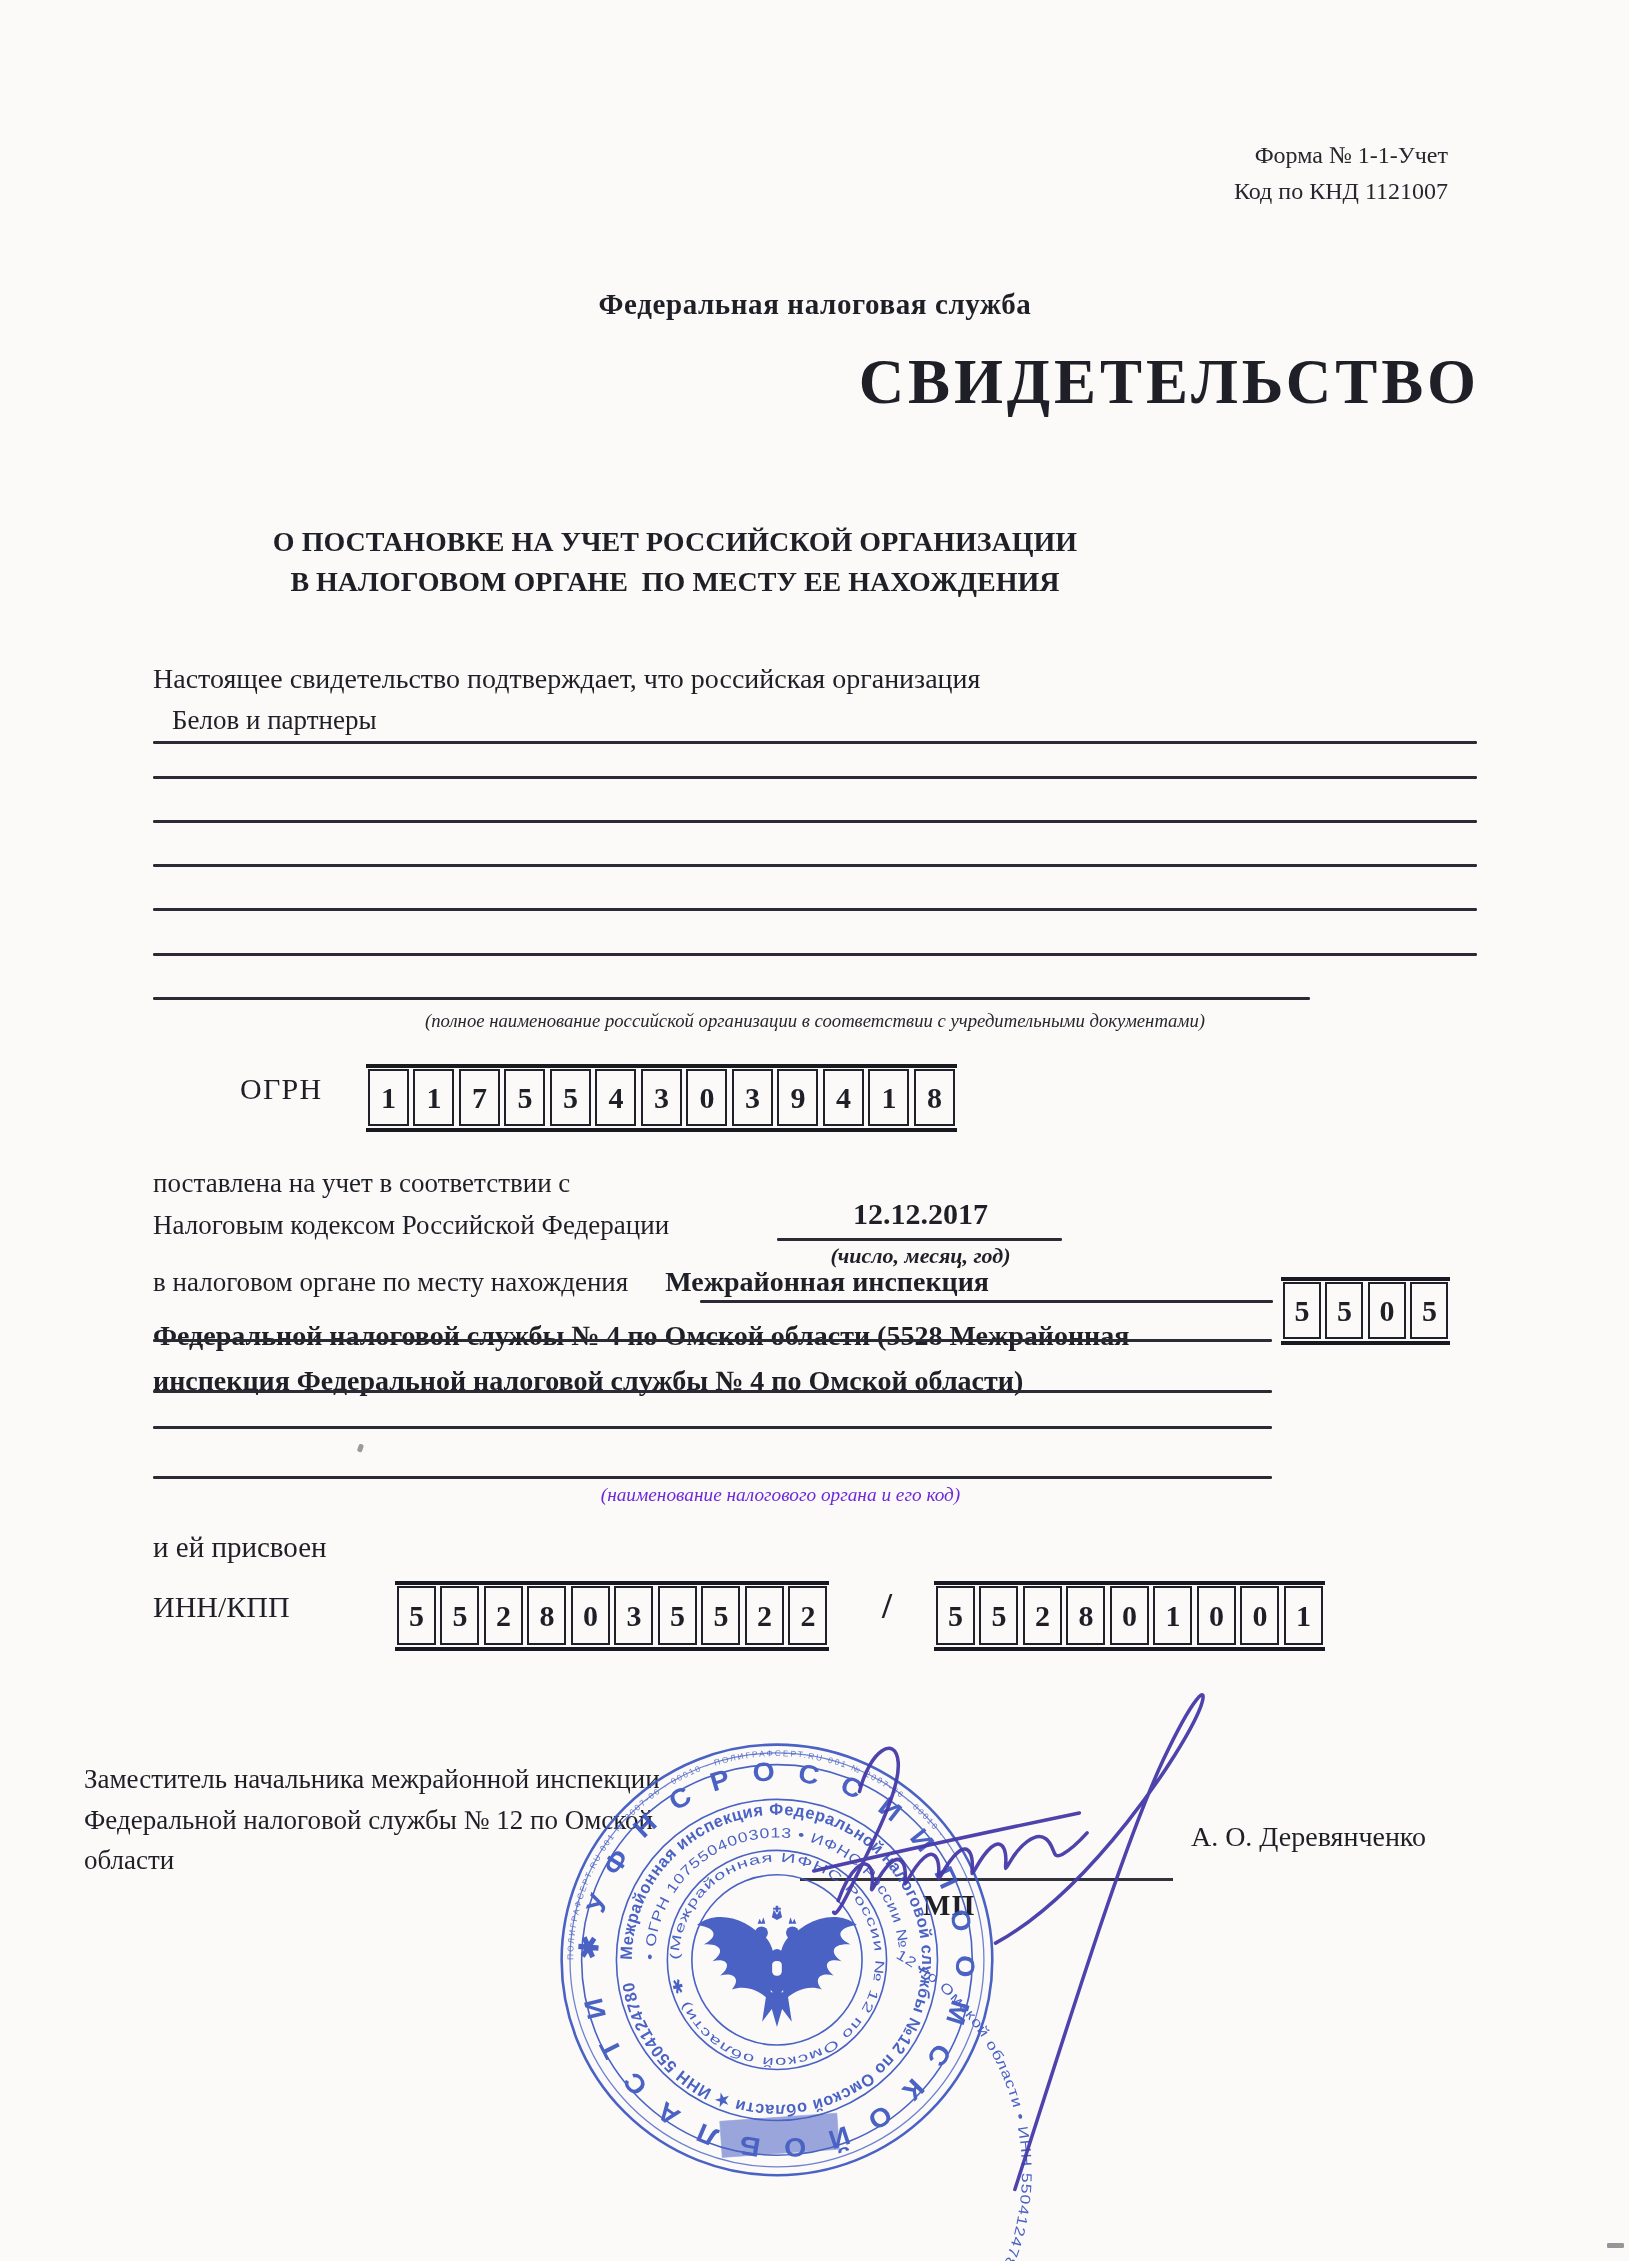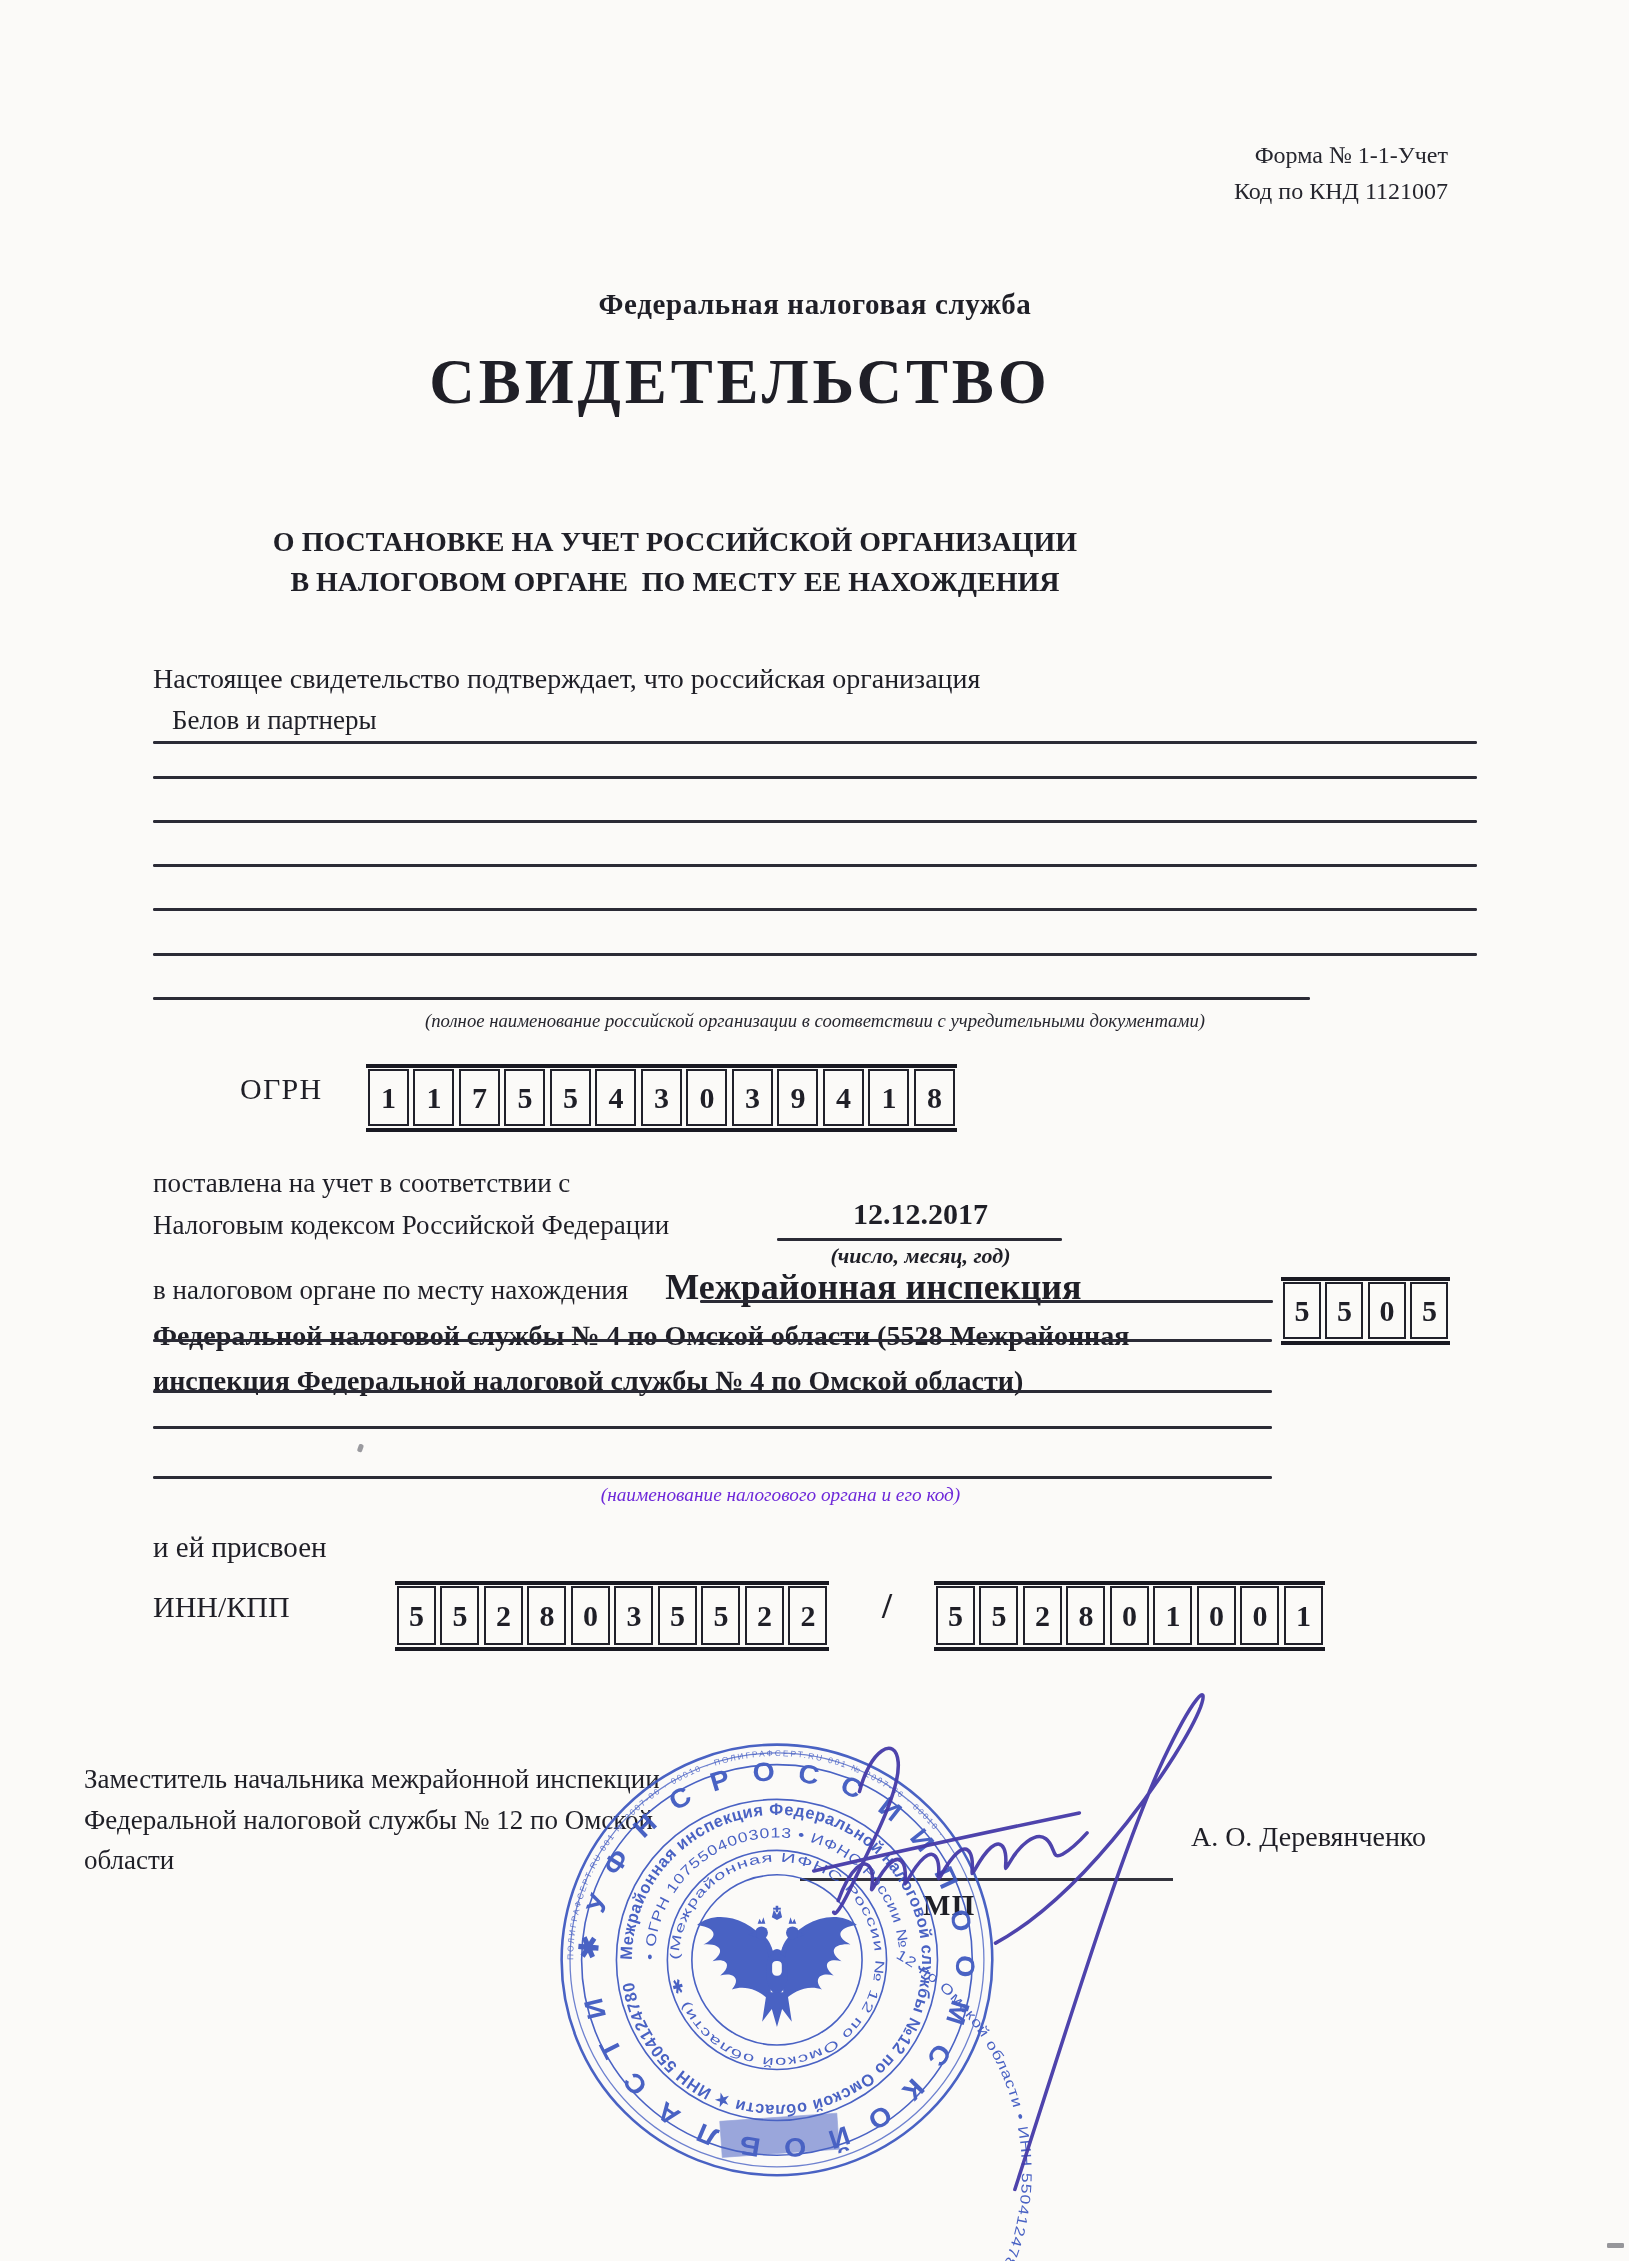--- a/index.html
+++ b/index.html
@@ -9,40 +9,40 @@
     width:1630px;height:2261px;
     background:#fbfaf8;
     font-family:"Liberation Serif","DejaVu Serif",serif;
     color:#1f1f27;
     overflow:hidden;
     padding-left:18px;
   }
   .abs{position:absolute;}
   .form-block{top:137px;left:967px;width:481px;text-align:right;font-size:24px;line-height:1.52;color:#26262e;}
   .agency{top:288px;left:0;width:1630px;text-align:center;font-size:29px;font-weight:bold;letter-spacing:0.6px;}
-  .doc-title{top:346px;left:0;width:1480px;text-align:center;font-size:63px;font-weight:bold;letter-spacing:3.9px;}
+  .doc-title{top:346px;left:0;width:1480px;text-align:right;font-size:63px;font-weight:bold;letter-spacing:3.9px;}
   .subtitle{top:522px;left:0;width:1350px;text-align:center;font-size:28px;font-weight:bold;line-height:1.42;white-space:pre-wrap;}
   .intro{top:663px;left:153px;width:1225px;font-size:28px;}
   .org-name{top:705px;left:155px;width:1225px;font-size:27px;margin-left:17px;}
   .rule{height:2.6px;background:#2b2b36;border-radius:1.3px;}
   .org-caption{top:1010px;left:153px;width:1324px;text-align:center;font-size:18.7px;font-style:italic;color:#26262e;}
   .digit-row{display:flex;gap:4.5px;align-items:stretch;border-top:4.5px solid #191922;border-bottom:4.5px solid #191922;padding:1.3px 1.9px;background:transparent;}
   .digit-cell{border:2.6px solid #20202a;display:flex;align-items:center;justify-content:center;font-weight:bold;font-size:30px;background:#fbfaf8;}
   .ogrn-label{top:1072px;left:240px;font-size:30px;letter-spacing:1.3px;text-align:right;}
   .ogrn-row{top:1064px;left:366px;height:57px;}
   .ogrn-row .digit-cell{width:37px;}
   .para{font-size:27px;}
   .p-registered1{top:1168px;left:153px;}
   .p-registered2{top:1210px;left:153px;}
   .date-wrap{top:1197px;left:777px;width:287px;text-align:center;}
   .date-value{font-size:30px;font-weight:bold;}
   .date-rule{top:1238px;left:777px;width:285px;}
   .date-caption{top:1243px;left:777px;width:287px;text-align:center;font-size:22px;font-weight:bold;font-style:italic;}
   .p-authority{top:1266px;left:153px;width:1225px;}
-  .bold-inline{font-weight:bold;font-size:36px;margin-left:37px;}
+  .bold-inline{font-weight:bold;font-size:28px;margin-left:37px;}
   .authority-line{font-weight:bold;font-size:28px;margin-top:16px;}
   .p-auth2{top:1304px;left:153px;width:1135px;}
   .p-auth3{top:1349px;left:153px;width:1135px;}
   .code-row{top:1277px;left:1281px;height:57px;}
   .code-row .digit-cell{width:34px;}
   .auth-caption{top:1484px;left:153px;width:1255px;text-align:center;font-size:19.3px;font-style:italic;color:#6d28d9;}
   .p-assigned{top:1531px;left:153px;font-size:29px;}
   .innkpp-label{top:1590px;left:153px;font-size:30px;}
   .inn-row{top:1581px;left:395px;height:59px;}
   .inn-row .digit-cell{width:35px;}

